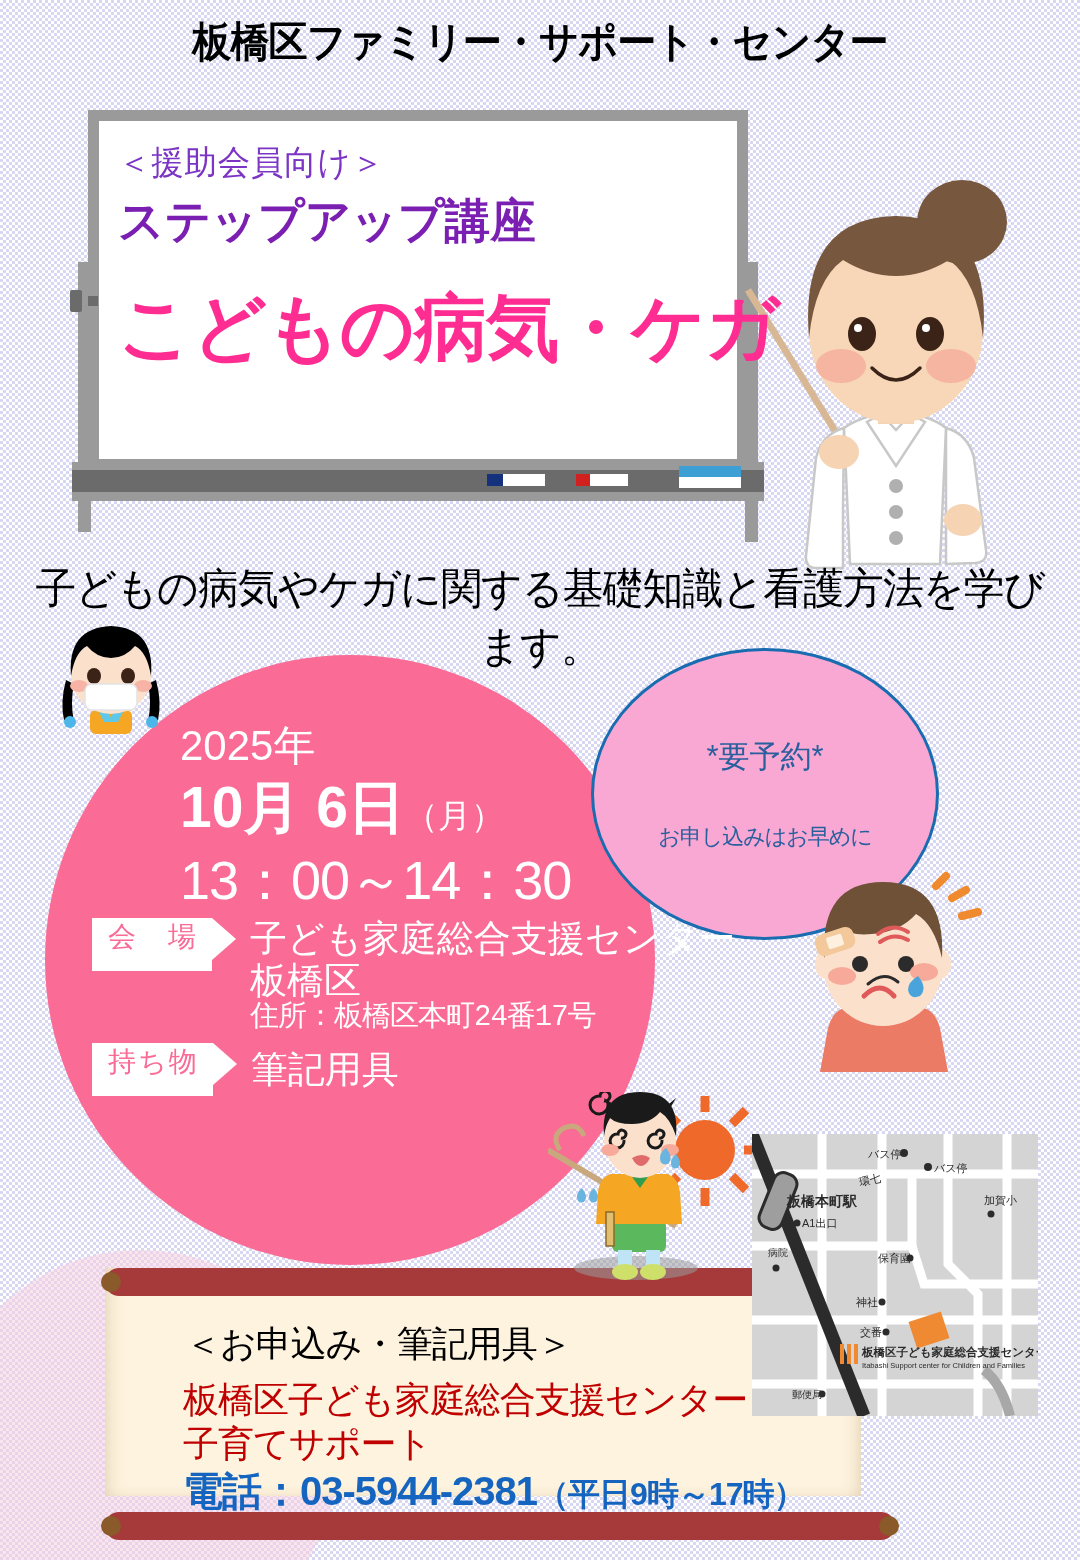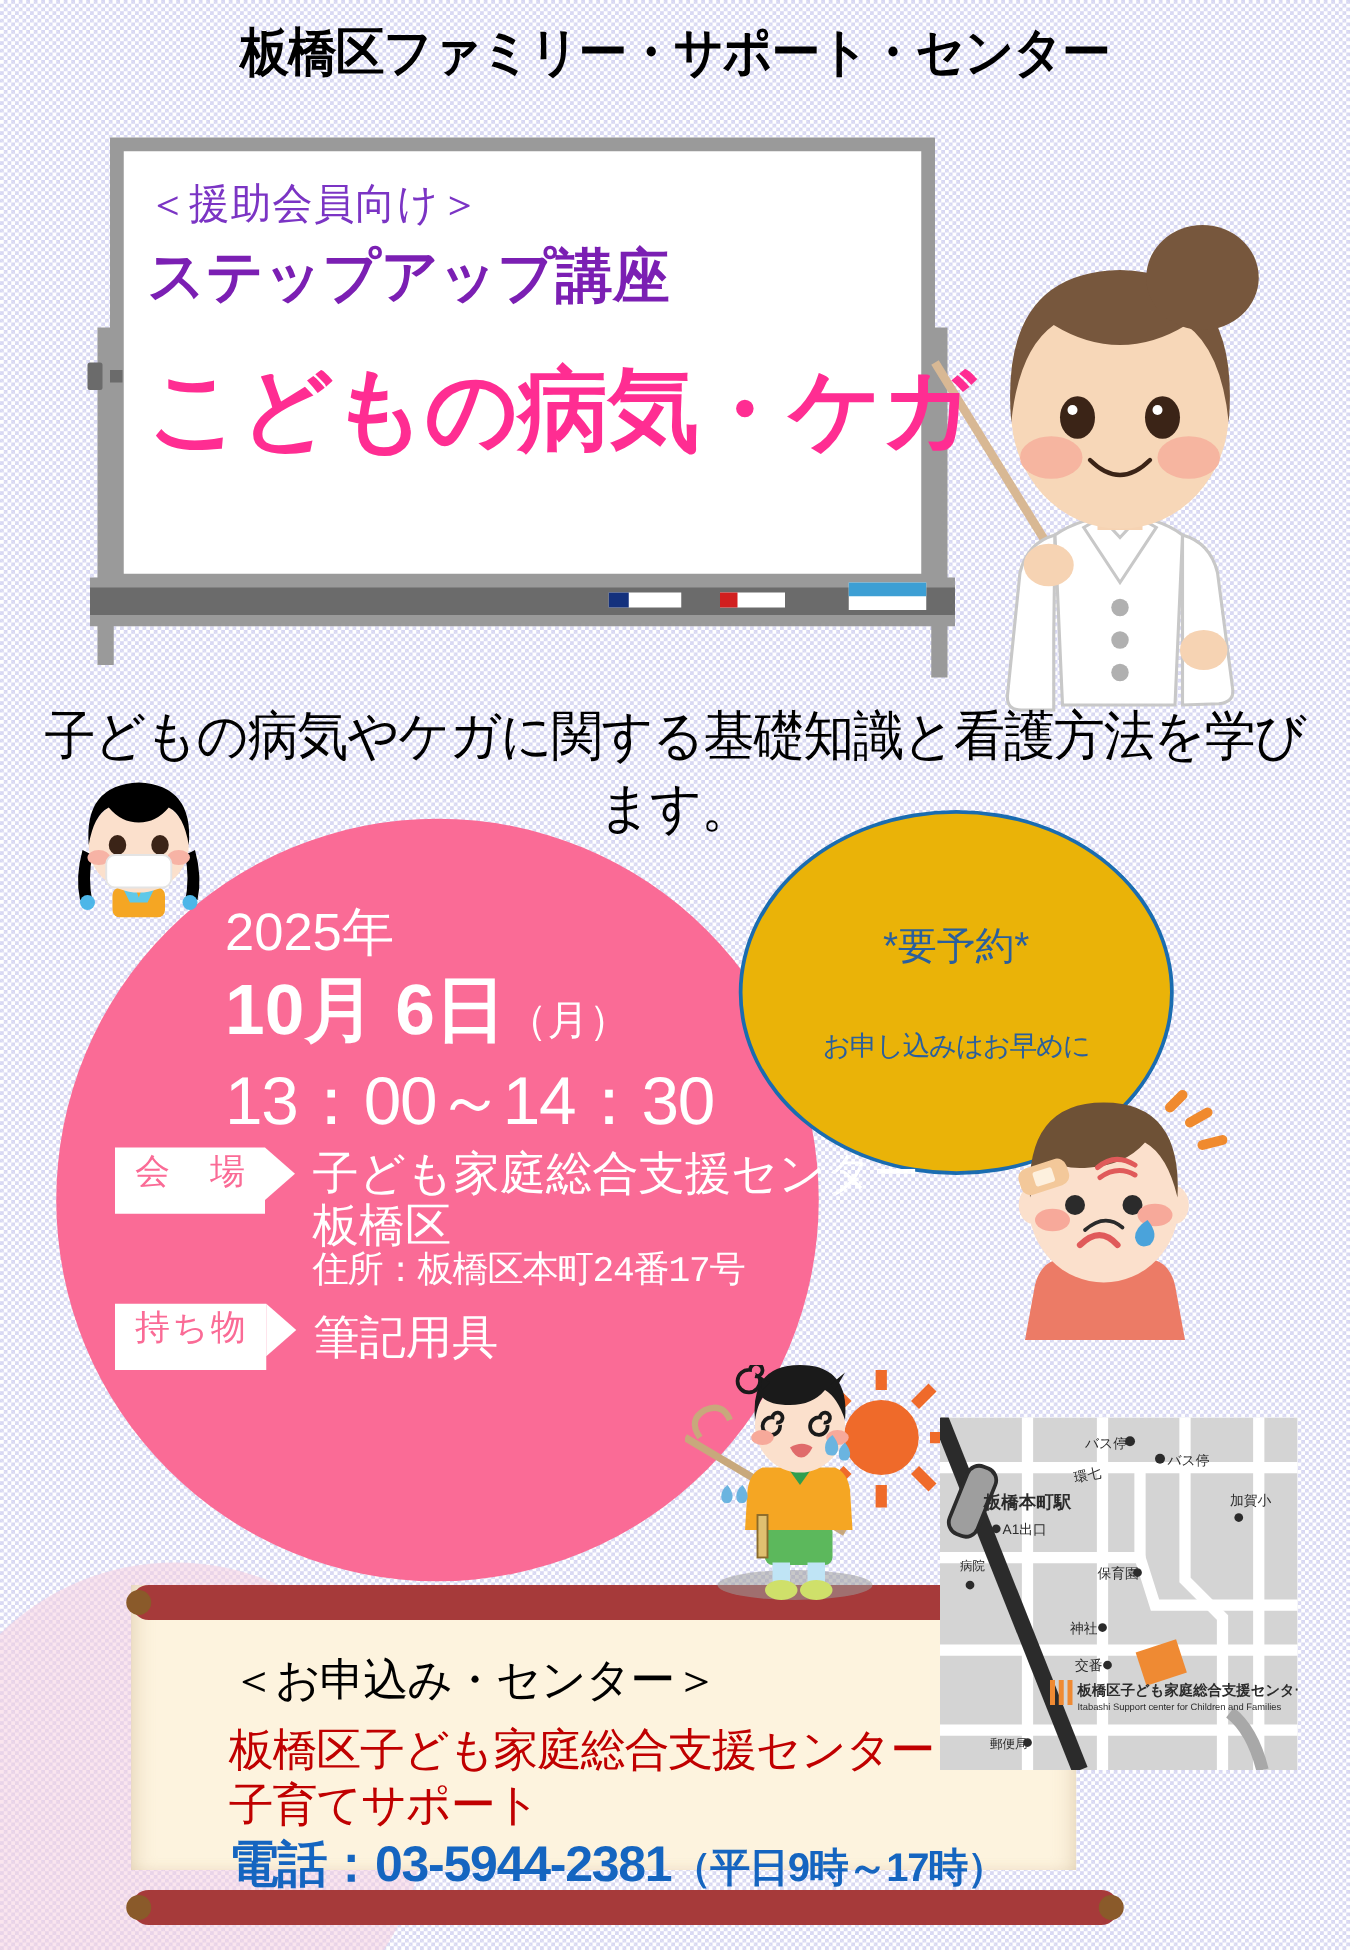--- a/index.html
+++ b/index.html
@@ -84,21 +84,21 @@
     content:"";position:absolute;left:100%;top:0;width:0;height:0;
     border-top:21px solid transparent;border-bottom:21px solid transparent;
     border-left:24px solid #ffffff;
   }
   .info-val{font-size:37px;line-height:1.13;white-space:nowrap;}
   .info-val .addr{font-size:29px;letter-spacing:-1px;font-family:Liberation Mono, monospace;}
 
   
   #blue-circle{
     left:591px;top:648px;width:348px;height:292px;border-radius:50%;
-    background:#eab308;border:3px solid #1a6cb0;box-sizing:border-box;z-index:5;
+    background:#f9a8d4;border:3px solid #1a6cb0;box-sizing:border-box;z-index:5;
     display:flex;flex-direction:column;align-items:center;justify-content:center;
   }
   #blue-line1{font-size:31px;color:#2a5f9e;}
   #blue-line2{font-size:22px;color:#2a5f9e;margin-top:44px;letter-spacing:-1px;}
 
   
   #map-inset{left:752px;top:1134px;width:286px;height:282px;background:#ffffff;overflow:hidden;z-index:7;}
 
   
   #contact-box{left:105px;top:1268px;width:790px;height:272px;z-index:6;}
@@ -336,21 +336,21 @@
     <rect x="102" y="210" width="4" height="20" fill="#ef8a33"></rect>
     <text x="110" y="222" font-size="11.5" font-weight="bold" fill="#2b2b2b">板橋区子ども家庭総合支援センター</text>
     <text x="110" y="234" font-size="7.5" fill="#2b2b2b">Itabashi Support center for Children and Families</text>
   </g>
 </svg>
 
 <div class="abs" id="contact-box">
   <div id="scroll-paper"></div>
   <div class="rod" id="rod-top"></div>
   <div class="rod" id="rod-bot"></div>
-  <div id="contact-head">＜お申込み・センター＞</div>
+  <div id="contact-head">＜お申込み・筆記用具＞</div>
   <div id="contact-org">
     <div>板橋区子ども家庭総合支援センター</div>
     <div>子育てサポート</div>
   </div>
   <div id="contact-tel">
     <span>電話：</span><span>03-5944-2381</span><span class="hours">（平日9時～17時）</span>
   </div>
 </div>
 
 </body></html>

